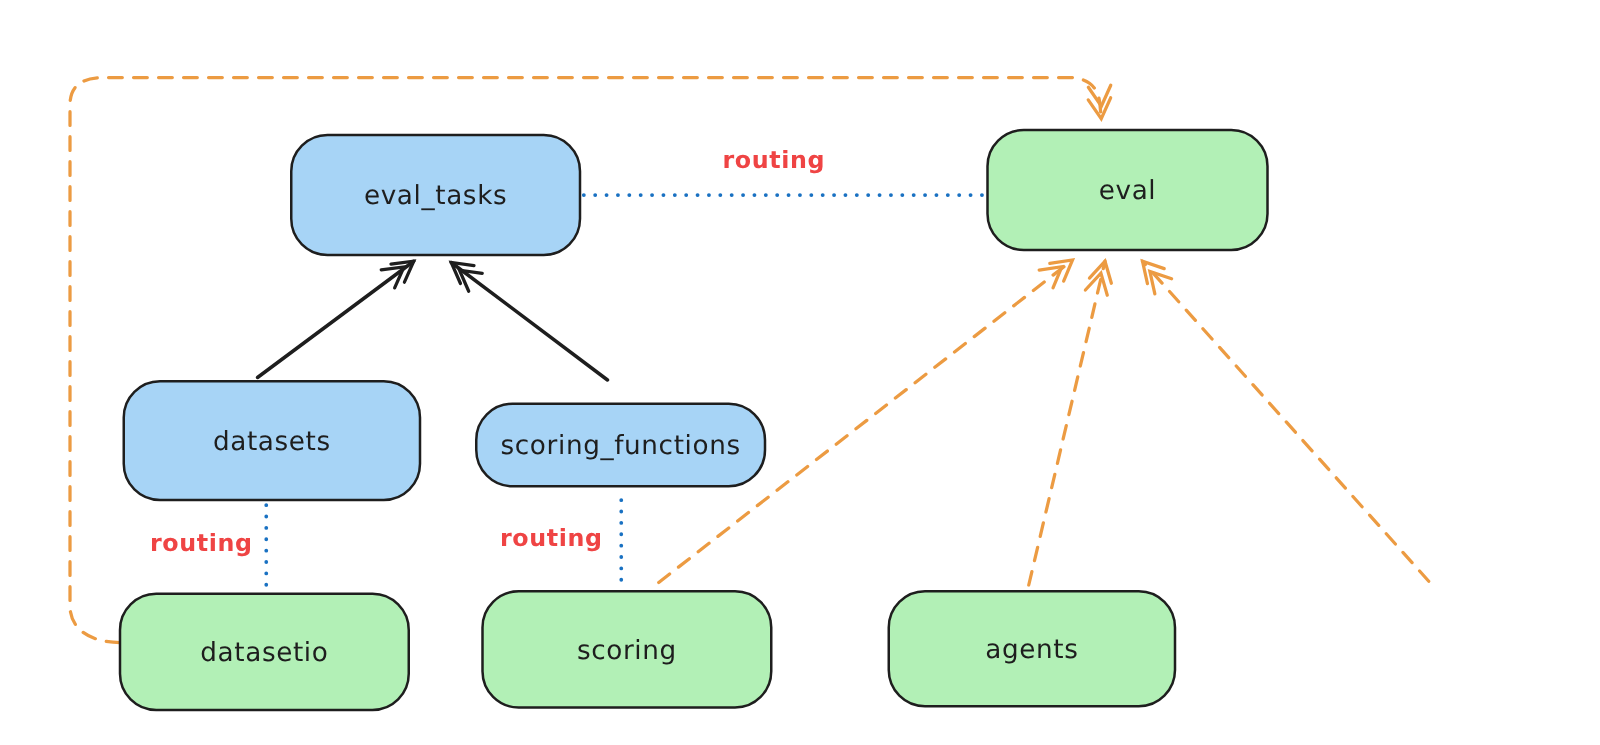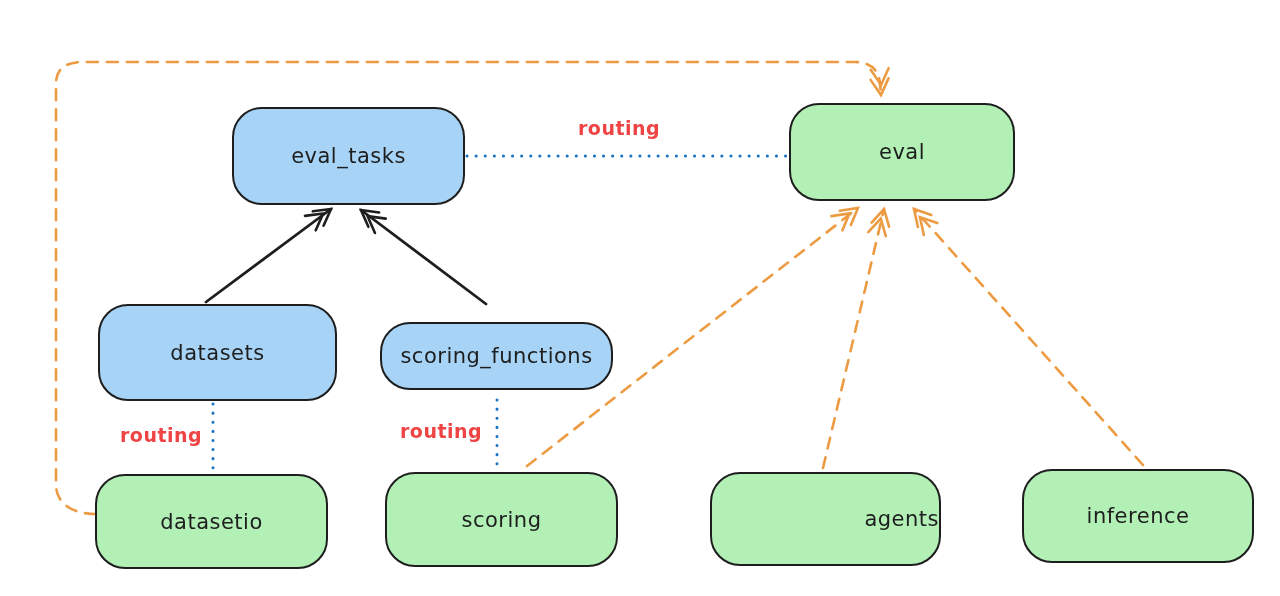--- a/index.html
+++ b/index.html
@@ -85,27 +85,24 @@
   </div>
 
   <div class="node green" style="left:95px; top:474px; width:233px; height:95px;text-align:center;">
     <span>datasetio</span>
   </div>
 
   <div class="node green" style="left:385px; top:472px; width:233px; height:95px;">
     <span>scoring</span>
   </div>
 
-  <div class="node green" style="left:710px; top:472px; width:231px; height:94px;justify-content:flex-end;">
+  <div class="node green" style="left:710px; top:472px; width:231px; height:94px;">
     <span>agents</span>
   </div>
 
-  <div class="node green" style="left:1022px; top:469px; width:232px; height:94px;">
-    <span>inference</span>
-  </div>
 
   <div class="edge-label" style="left:578px; top:117px;">routing</div>
 
   <div class="edge-label" style="left:120px; top:424px;">routing</div>
 
   <div class="edge-label" style="left:400px; top:420px;">routing</div>
 
 </div>
 
 </body></html>

